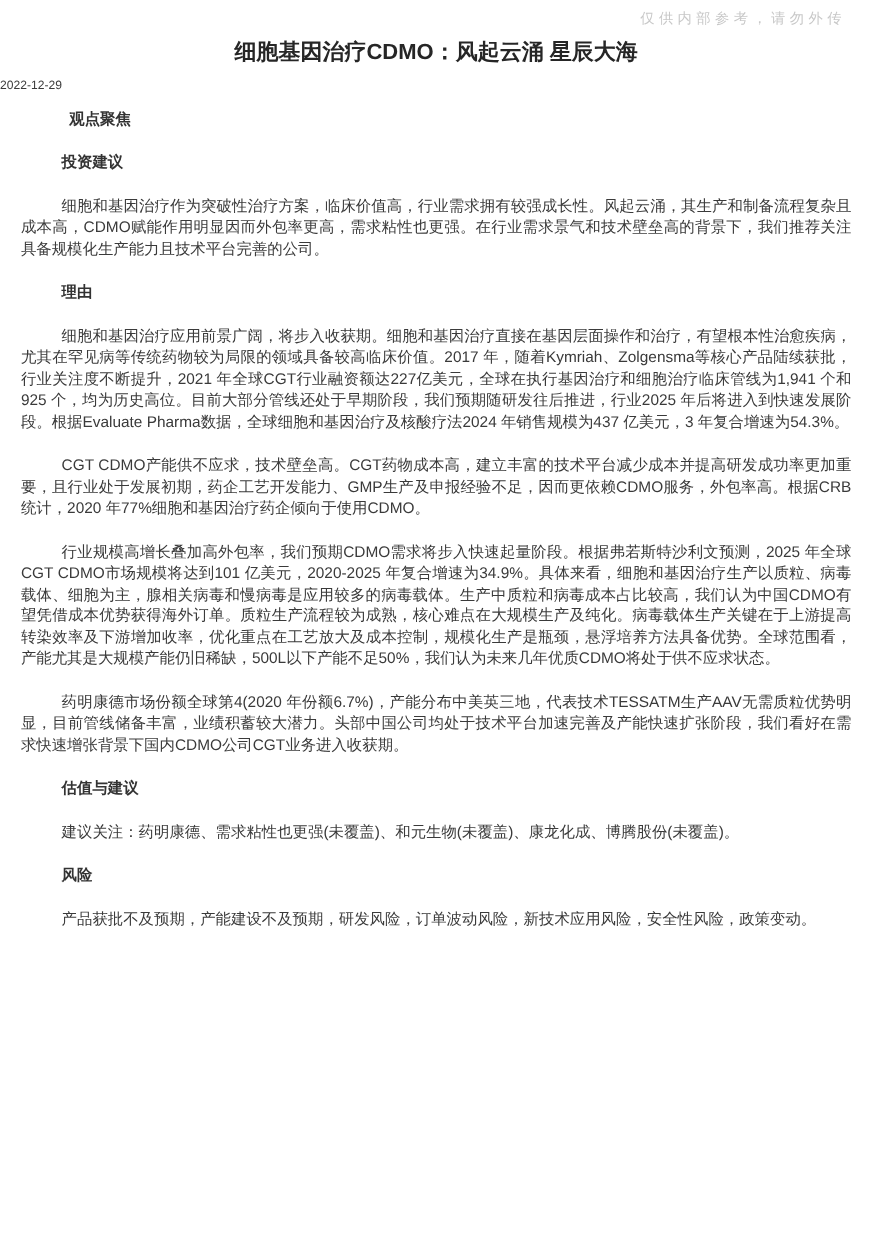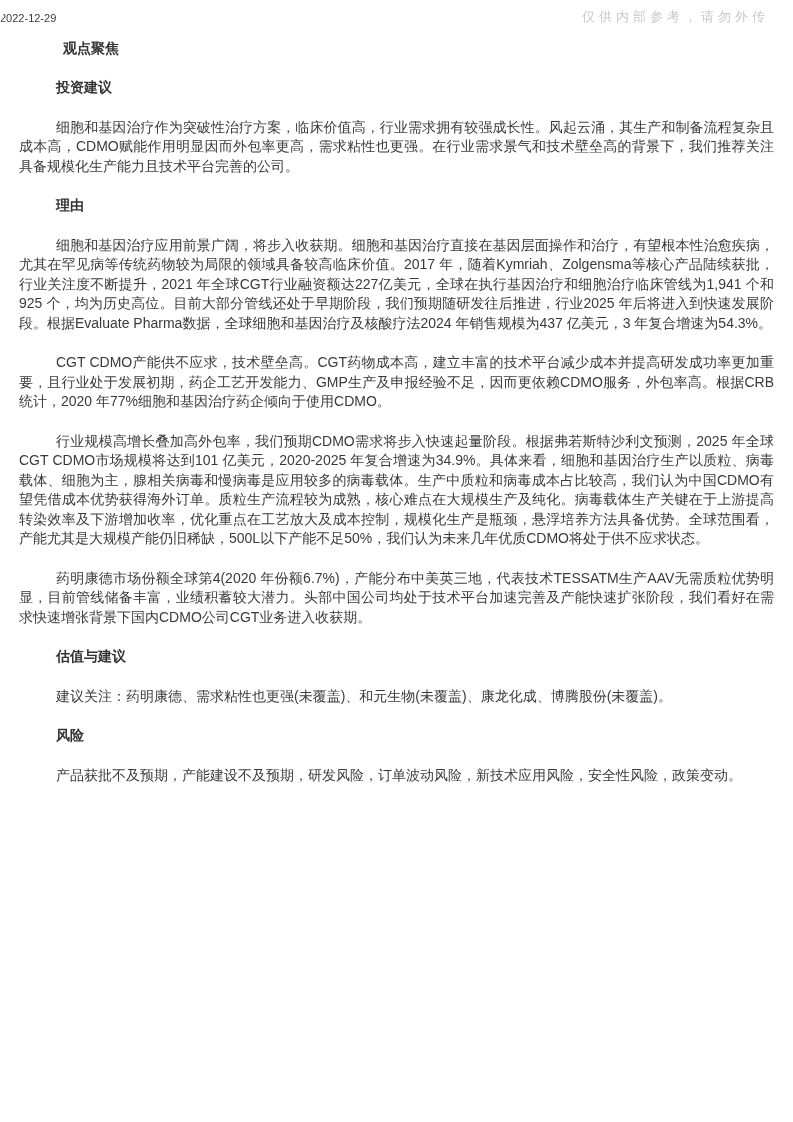--- a/index.html
+++ b/index.html
@@ -58,20 +58,21 @@
     color: #333333;
   }
 </style>
 </head>
 <body>
 
 <div class="page">
 
   <div class="watermark">仅供内部参考，请勿外传</div>
 
+  <h1 class="title">细胞基因治疗CDMO：风起云涌 星辰大海</h1>
 
   <div class="date">2022-12-29</div>
 
   <div class="section-label">观点聚焦</div>
 
   <div class="doc">
 
     <p class="h">投资建议</p>
 
     <p>细胞和基因治疗作为突破性治疗方案，临床价值高，行业需求拥有较强成长性。风起云涌，其生产和制备流程复杂且成本高，CDMO赋能作用明显因而外包率更高，需求粘性也更强。在行业需求景气和技术壁垒高的背景下，我们推荐关注具备规模化生产能力且技术平台完善的公司。</p>

